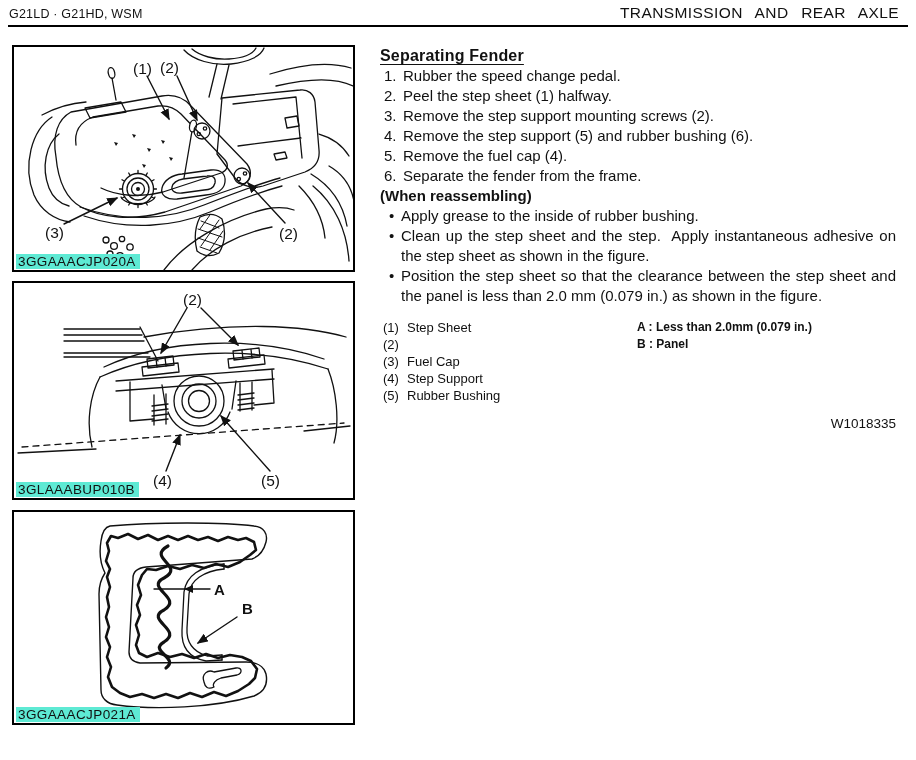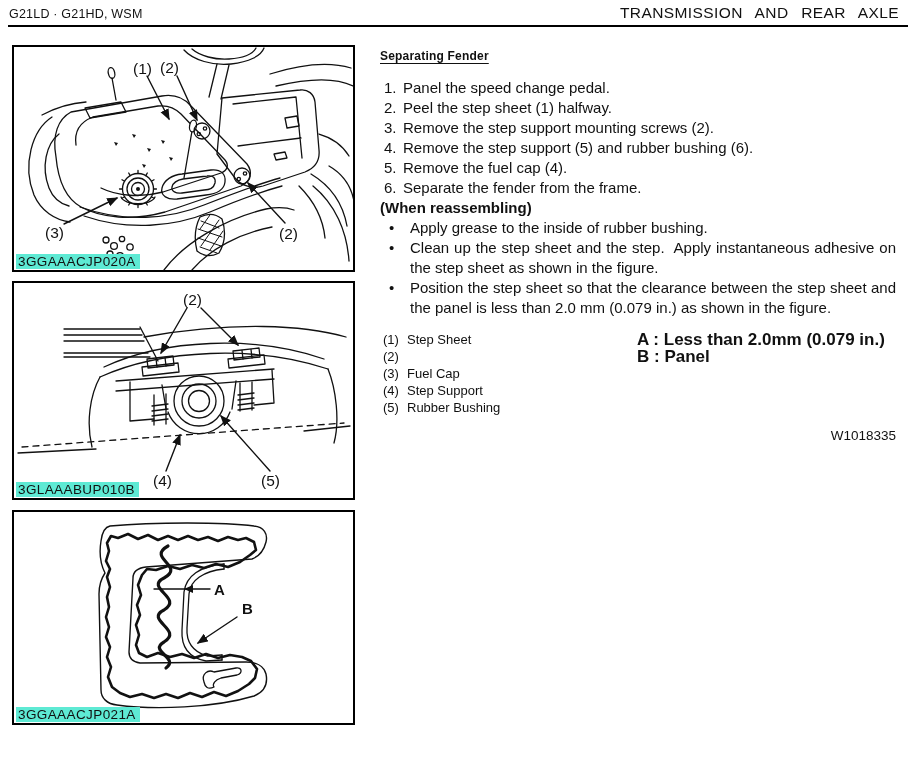--- a/index.html
+++ b/index.html
@@ -15,35 +15,35 @@
   #fig1 { top:45px;  height:227px; }
   #fig2 { top:281px; height:219px; }
   #fig3 { top:510px; height:215px; }
   .figbox svg { position:absolute; left:0; top:0; width:100%; height:100%; }
   .figcap { position:absolute; left:2px; bottom:1px; font-size:13.5px; letter-spacing:0.4px; background:#5eead4; padding:0 4px 0 2px; }
 
   svg text { font-family:"Liberation Sans", sans-serif; font-size:15.5px; fill:#111; }
   svg text.ab { font-weight:bold; font-size:15px; }
 
   .content { position:absolute; left:380px; top:46px; width:516px; }
-  .title { font-size:12px; line-height:20px; font-weight:bold; text-decoration:underline; text-underline-offset:3px; margin-bottom:12px; letter-spacing:0.2px; }
+  .title { font-size:16px; line-height:20px; font-weight:bold; text-decoration:underline; text-underline-offset:3px; margin-bottom:0; letter-spacing:0.2px; }
   .steps { list-style:none; }
   .step { display:flex; font-size:15px; line-height:20px; }
   .step-num { flex:none; width:23px; padding-left:4px; }
   .step-text { flex:1; }
   .reasm { font-size:15px; line-height:20px; font-weight:bold; }
   .bullets { list-style:none; }
   .bullet { display:flex; font-size:15px; line-height:20px; }
   .b-mark { flex:none; width:21px; padding-left:9px; }
-  .b-text { flex:1; text-align:justify;margin-left:9px; }
+  .b-text { flex:1; text-align:justify; }
   .legend-wrap { position:relative; margin-top:13px; }
   .legend { font-size:13px; line-height:17px; }
   .leg-row { display:flex; }
   .leg-num { flex:none; width:27px; padding-left:3px; }
-  .dims { position:absolute; left:257px; top:0; font-size:17px; line-height:17px; font-weight:bold; }
+  .dims { position:absolute; left:257px; top:0; font-size:12px; line-height:17px; font-weight:bold; }
   .refcode { margin-top:12px; font-size:13.5px; text-align:right; }
 </style>
 </head>
 <body>
 
 <div class="page">
 
   <span class="hdr-left">G21LD · G21HD, WSM</span>
   <span class="hdr-right">TRANSMISSION  AND  REAR  AXLE</span>
   <div class="hdr-rule"></div>
@@ -217,21 +217,21 @@
     </svg>
     <figcaption class="figcap">3GGAAACJP021A</figcaption>
   </figure>
 
   <section class="content">
     <h1 class="title">Separating Fender</h1>
 
     <ol class="steps">
       <li class="step">
         <span class="step-num">1.</span>
-        <span class="step-text">Panel the speed change pedal.</span>
+        <span class="step-text">Rubber the speed change pedal.</span>
       </li>
       <li class="step">
         <span class="step-num">2.</span>
         <span class="step-text">Peel the step sheet (1) halfway.</span>
       </li>
       <li class="step">
         <span class="step-num">3.</span>
         <span class="step-text">Remove the step support mounting screws (2).</span>
       </li>
       <li class="step">

